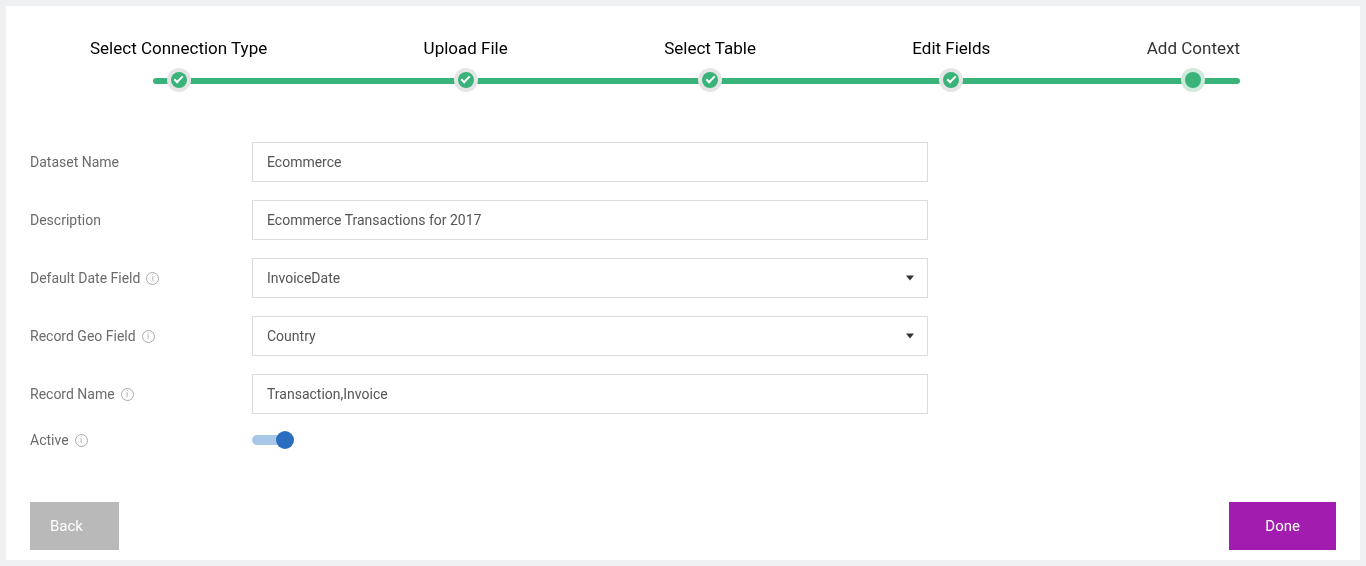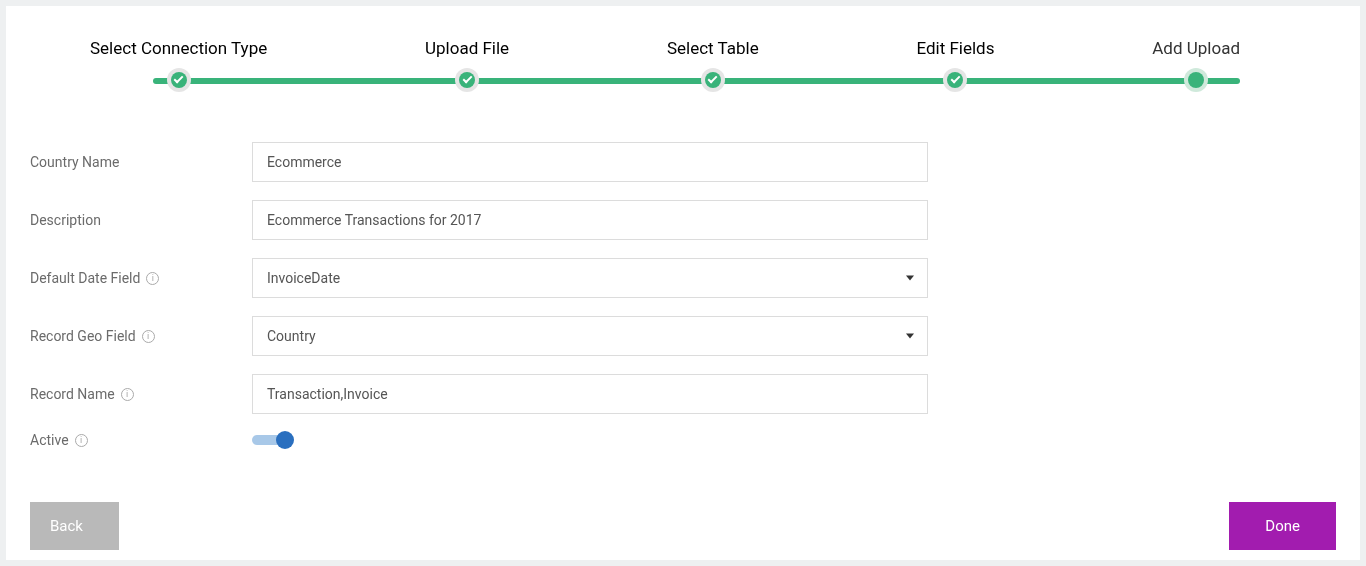--- a/index.html
+++ b/index.html
@@ -229,32 +229,32 @@
       </div>
       <div class="step">
         <div class="step-label">Edit Fields</div>
         <div class="step-dot">
             <div class="step-dot-inner">
               <div class="step-check"></div>
             </div>
           </div>
       </div>
       <div class="step current">
-        <div class="step-label">Add Upload</div>
+        <div class="step-label">Add Context</div>
         <div class="step-dot">
             <div class="step-dot-inner"></div>
           </div>
       </div>
     </div>
   </div>
 
   <div class="form">
 
     <div class="row">
-      <div class="label-col">Country Name</div>
+      <div class="label-col">Dataset Name</div>
       <div class="input-col">
         <input type="text" class="text-input" value="Ecommerce" style="">
       </div>
     </div>
 
     <div class="row">
       <div class="label-col">Description</div>
       <div class="input-col">
         <input type="text" class="text-input" value="Ecommerce Transactions for 2017" style="">
       </div>

